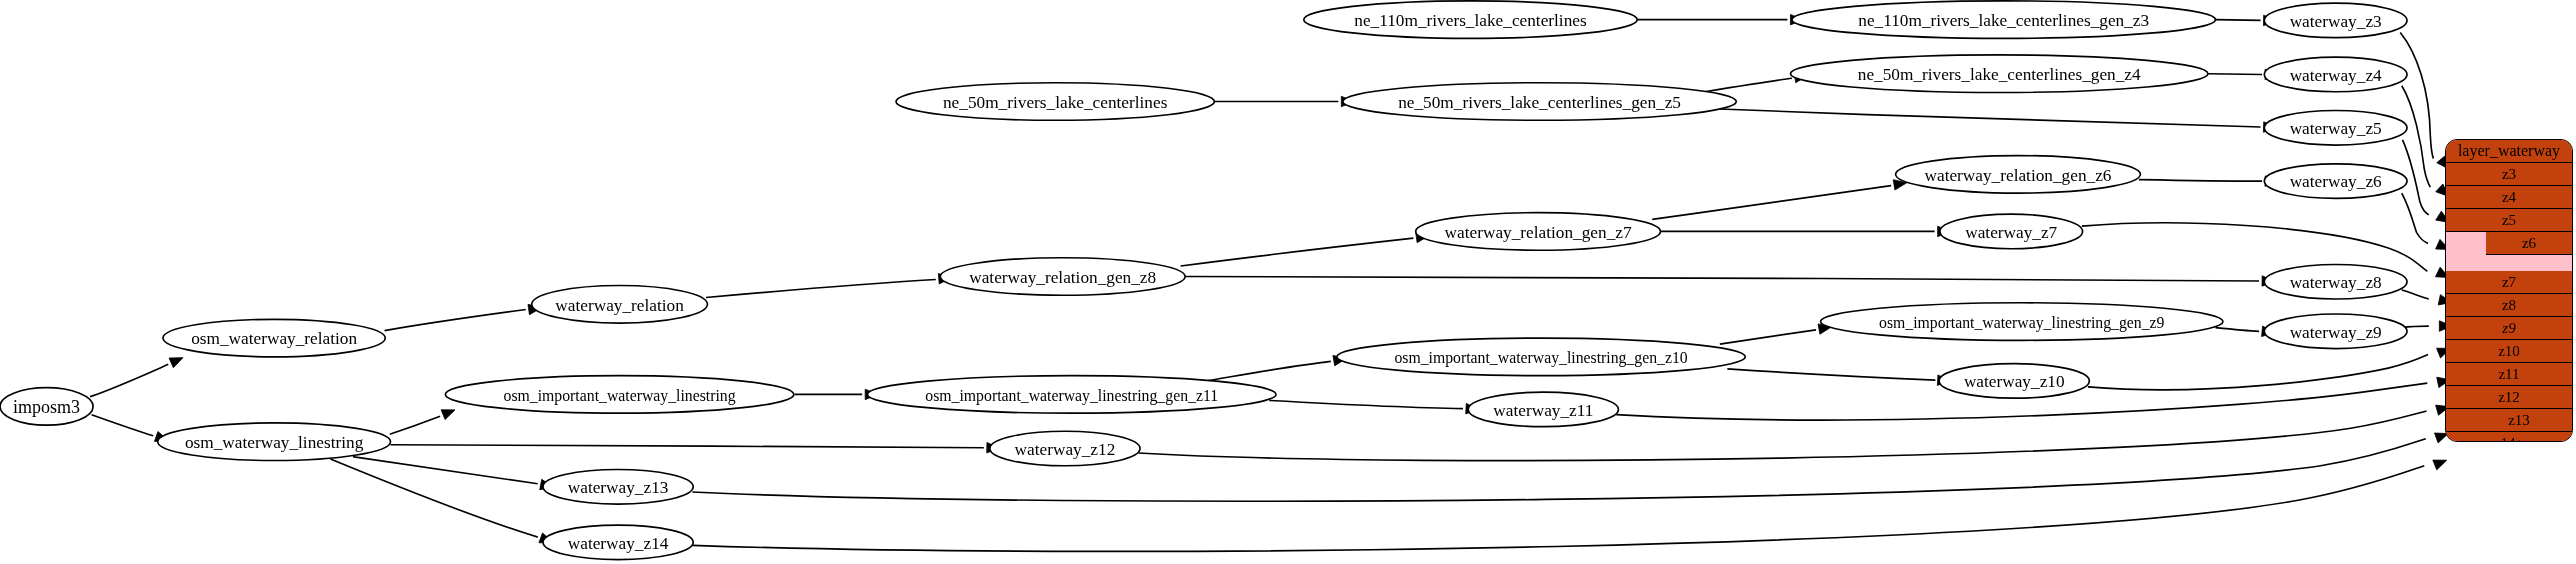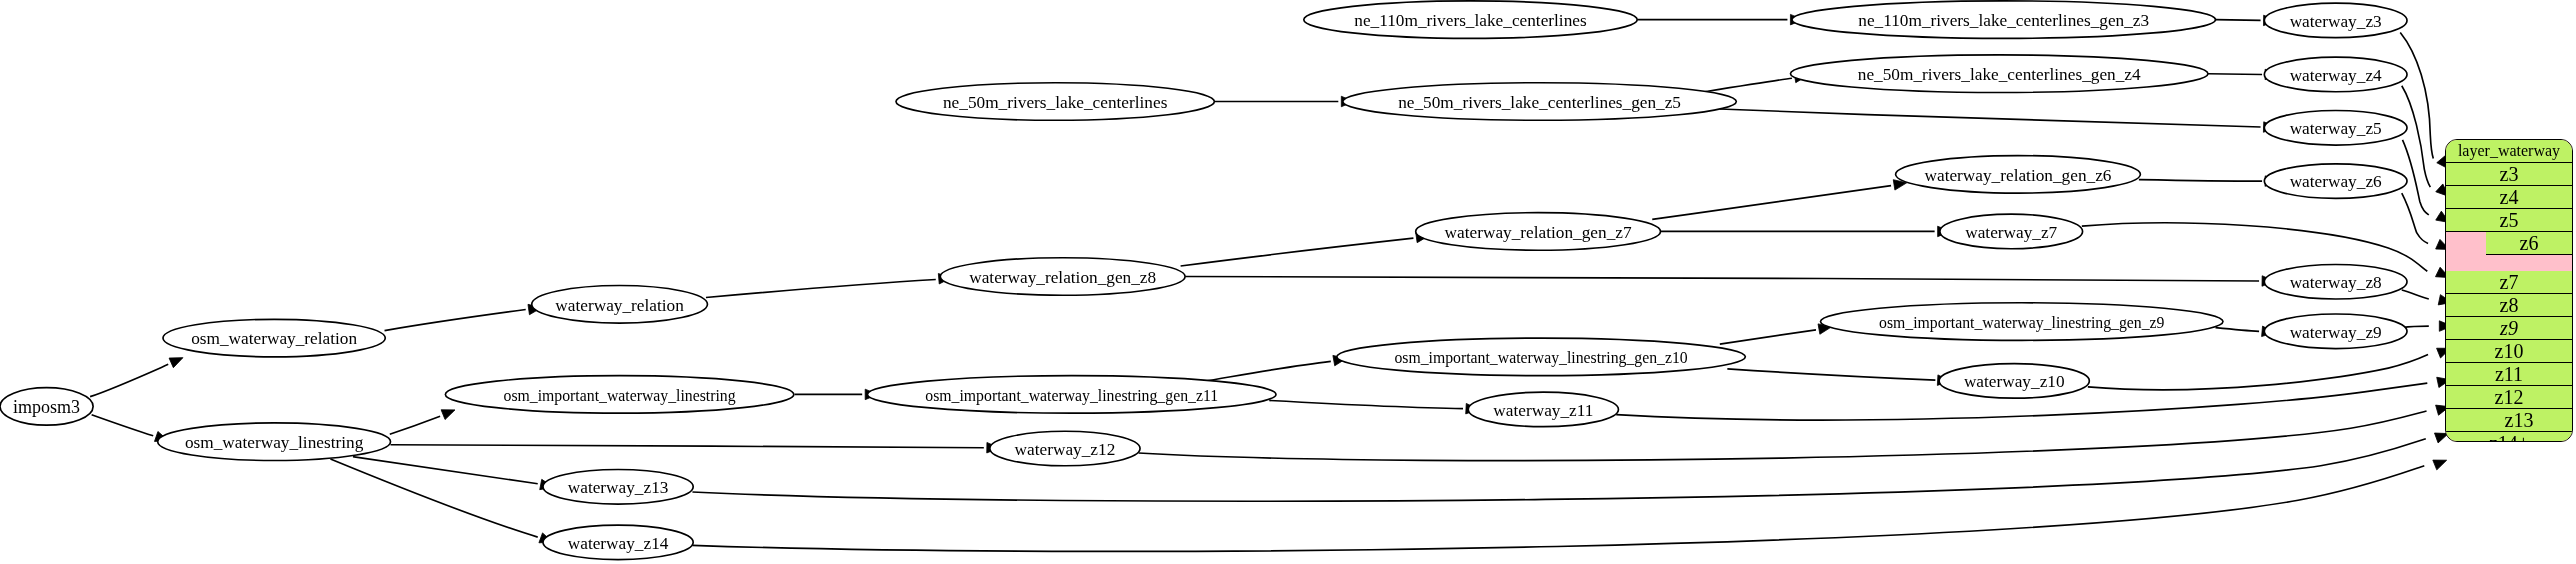--- a/index.html
+++ b/index.html
@@ -52,26 +52,26 @@
     overflow: hidden;
     box-sizing: border-box;
   }
   .record-row {
     box-sizing: border-box;
     display: flex;
     align-items: center;
     justify-content: center;
     font-family: "Liberation Serif", "DejaVu Serif", serif;
     color: #000000;
-    background: #bef264;
+    background: #c2410c;
     border-bottom: 1.5px solid #000000;
   }
   .record-row:last-child { border-bottom: none; }
   .record-head { font-size: 16px; }
-  .record-cell { font-size: 20px; }
+  .record-cell { font-size: 15px; }
 </style>
 </head>
 <body>
 
 <div id="canvas">
 
   <svg id="graph" viewBox="0 0 3430 752">
     <g id="edges-layer">
         <path class="edge-path" d="M120,528 C150,518 190,500 224,485"></path>
         <path class="edge-path" d="M122,552 C150,562 178,572 204,580"></path>

